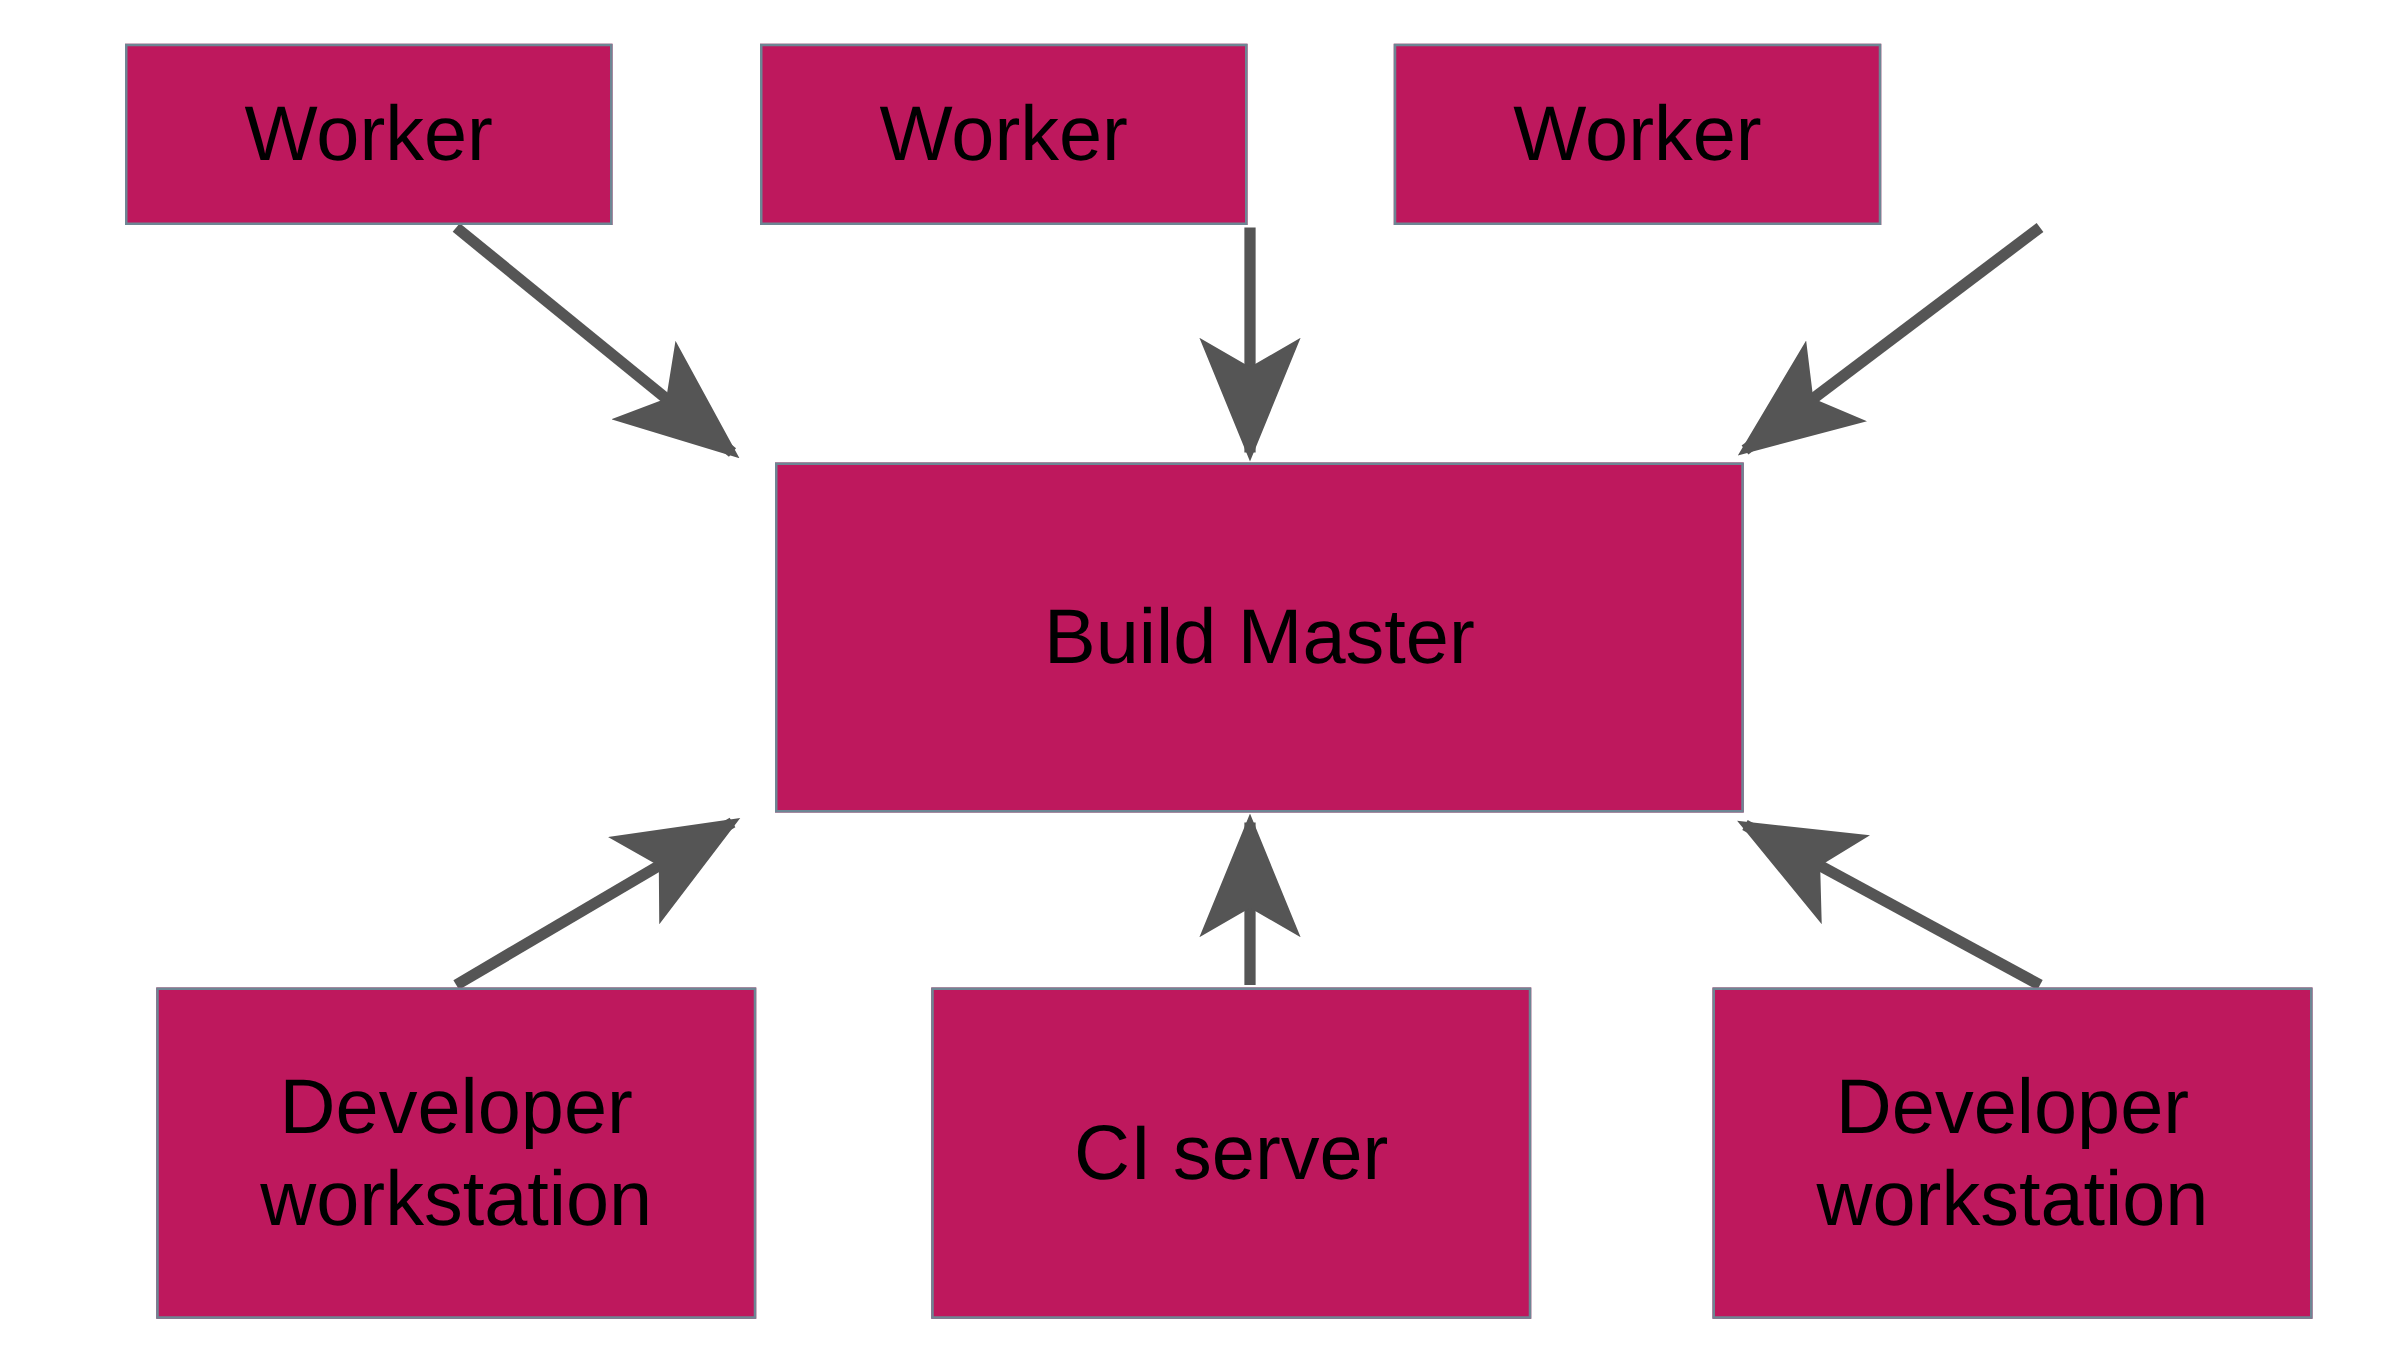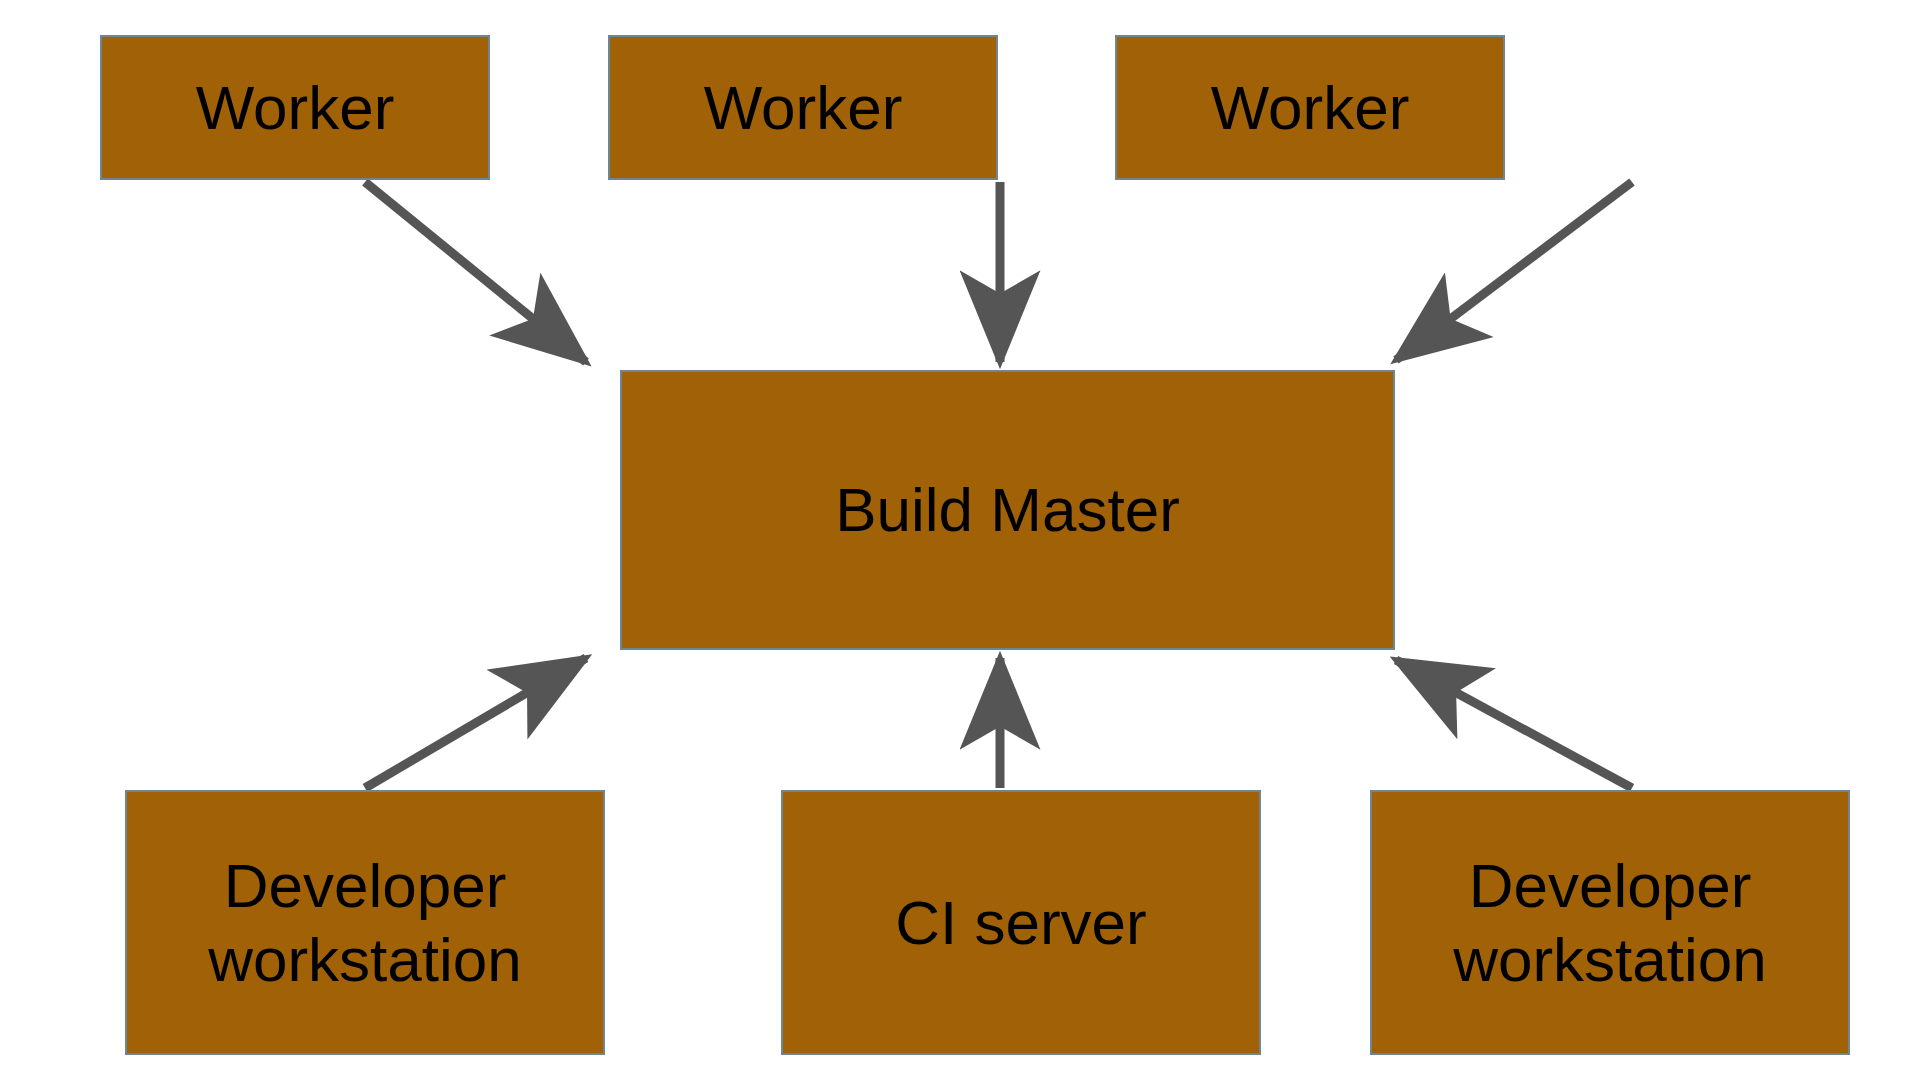--- a/index.html
+++ b/index.html
@@ -20,21 +20,21 @@
     position: absolute;
     left: 0;
     top: 0;
     width: 1910px;
     height: 1090px;
     pointer-events: none;
   }
   .node {
     position: absolute;
     box-sizing: border-box;
-    background: #a16207;
+    background: #be185d;
     border: 2px solid #6d8694;
     display: flex;
     align-items: center;
     justify-content: center;
     text-align: center;
   }
   .node-label {
     color: #000000;
     font-family: "Liberation Sans", sans-serif;
     font-weight: 400;
@@ -85,21 +85,21 @@
 
   <div class="node node-master" style="left:620px; top:370px; width:775px; height:280px;">
     <span class="node-label">Build Master</span>
   </div>
 
   <div class="node node-leaf" style="left:125px; top:790px; width:480px; height:265px;">
     <span class="node-label">Developer
 workstation</span>
   </div>
 
-  <div class="node node-leaf" style="left:781px; top:790px; width:480px; height:265px;text-align:center;">
+  <div class="node node-leaf" style="left:745px; top:790px; width:480px; height:265px;text-align:center;">
     <span class="node-label">CI server</span>
   </div>
 
   <div class="node node-leaf" style="left:1370px; top:790px; width:480px; height:265px;">
     <span class="node-label">Developer
 workstation</span>
   </div>
 
 </div>
 

